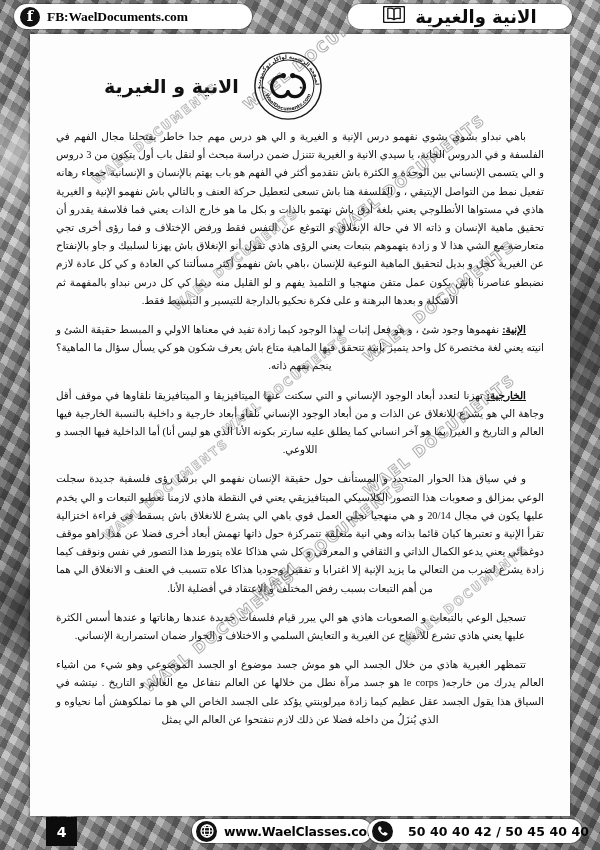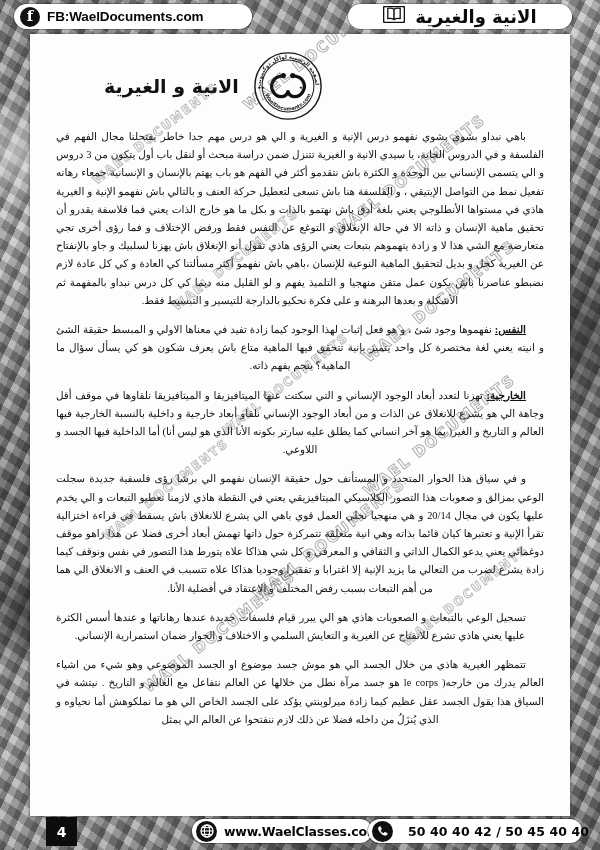--- a/index.html
+++ b/index.html
@@ -87,21 +87,21 @@
     justify-content: center;
     line-height: 1;
     flex: 0 0 auto;
   }
   .fb-text {
     font-weight: 700;
     font-size: 13.5px;
     color: #050505;
     margin-left: 7px;
     letter-spacing: -.1px;
-    font-family: Liberation Sans, sans-serif;
+    font-family: Liberation Serif, serif;
   }
 
   
   .sheet {
     position: absolute;
     left: 30px;
     top: 34px;
     width: 540px;
     height: 782px;
     background: #fdfdfd;
@@ -296,21 +296,21 @@
         </svg>
       </div>
 
       <div class="body-text">
 
         <p>
           <span>باهي نبداو بشوي بشوي نفهمو درس الإنية و الغيرية و الي هو درس مهم جدا خاطر يفتحلنا مجال الفهم في الفلسفة و في الدروس الجاية، يا سيدي الانية و الغيرية تتنزل ضمن دراسة مبحث أو لنقل باب أول يتكون من 3 دروس و الي يتسمى الإنساني بين الوحدة و الكثرة باش نتقدمو أكثر في الفهم هو باب يهتم بالإنسان و الإنسانية جمعاء رهانه تفعيل نمط من التواصل الإيتيقي ، و الفلسفة هنا باش تسعى لتعطيل حركة العنف و بالتالي باش نفهمو الإنية و الغيرية هاذي في مستواها الأنطلوجي يعني بلغة أدق باش نهتمو بالذات و بكل ما هو خارج الذات يعني فما فلاسفة يقدرو أن تحقيق ماهية الإنسان و ذاته الا في حالة الإنغلاق و التوغع عن النفس فقط ورفض الإختلاف و فما رؤى أخرى تجي متعارضة مع الشي هذا لا و زادة يتهموهم بتبعات يعني الرؤى هاذي تقول أنو الإنغلاق باش يهزنا لسلبيك و جاو بالإنفتاح عن الغيرية كحل و بديل لتحقيق الماهية النوعية للإنسان ،باهي باش نفهمو أكثر مسألتنا كي العادة و كي كل عادة لازم نضبطو عناصرنا باش يكون عمل متقن منهجيا و التلميذ يفهم و لو القليل منه ديما كي كل درس نبداو بالمفهمة ثم الأشكلة و بعدها البرهنة و على فكرة نحكيو بالدارجة للتيسير و التبسيط فقط.</span>
         </p>
 
         <p>
-          <span class="term">النفس:</span><span> نفهموها وجود شئ ، و هو فعل إثبات لهذا الوجود كيما زادة تفيد في معناها الاولي و المبسط حقيقة الشئ و انيته يعني لغة مختصرة كل واحد يتميز بإنية تتحقق فيها الماهية متاع باش يعرف شكون هو كي يسأل سؤال ما الماهية؟ ينجم يفهم ذاته.</span>
+          <span class="term">الإنية:</span><span> نفهموها وجود شئ ، و هو فعل إثبات لهذا الوجود كيما زادة تفيد في معناها الاولي و المبسط حقيقة الشئ و انيته يعني لغة مختصرة كل واحد يتميز بإنية تتحقق فيها الماهية متاع باش يعرف شكون هو كي يسأل سؤال ما الماهية؟ ينجم يفهم ذاته.</span>
         </p>
 
         <p>
           <span class="term">الخارجية:</span><span> تهزنا لتعدد أبعاد الوجود الإنساني و التي سكتت عنها الميتافيزيقا و الميتافيزيقا نلقاوها في موقف أقل وجاهة الي هو يشرع للانغلاق عن الذات و من أبعاد الوجود الإنساني نلقاو أبعاد خارجية و داخلية بالنسبة الخارجية فيها العالم و التاريخ و الغير( بما هو آخر انساني كما يطلق عليه سارتر بكونه الأنا الذي هو ليس أنا) أما الداخلية فيها الجسد و اللاوعي.</span>
         </p>
 
         <p>
           <span>و في سياق هذا الحوار المتجدد و المستأنف حول حقيقة الإنسان نفهمو الي برشا رؤى فلسفية جديدة سجلت الوعي بمزالق و صعوبات هذا التصور الكلاسيكي الميتافيزيقي يعني في النقطة هاذي لازمنا نعطيو التبعات و الي يخدم عليها يكون في مجال 20/14 و هي منهجيا نخلي العمل قوي باهي الي يشرع للانغلاق باش يسقط في قراءة اختزالية تقرأ الإنية و تعتبرها كيان قائما بذاته وهي انية منغلقة تتمركزة حول ذاتها تهمش أبعاد أخرى فضلا عن هذا راهو موقف دوغمائي يعني يدعو الكمال الذاتي و الثقافي و المعرفي و كل شي هذاكا علاه يتورط هذا التصور في نفس ونوقف كيما زادة يشرع لضرب من التعالي ما يزيد الإنية إلا اغترابا و تفقيرا وجوديا هذاكا علاه تتسبب في العنف و الانغلاق الي هما من أهم التبعات بسبب رفض المختلف و الاعتقاد في أفضلية الأنا.</span>
         </p>
 

